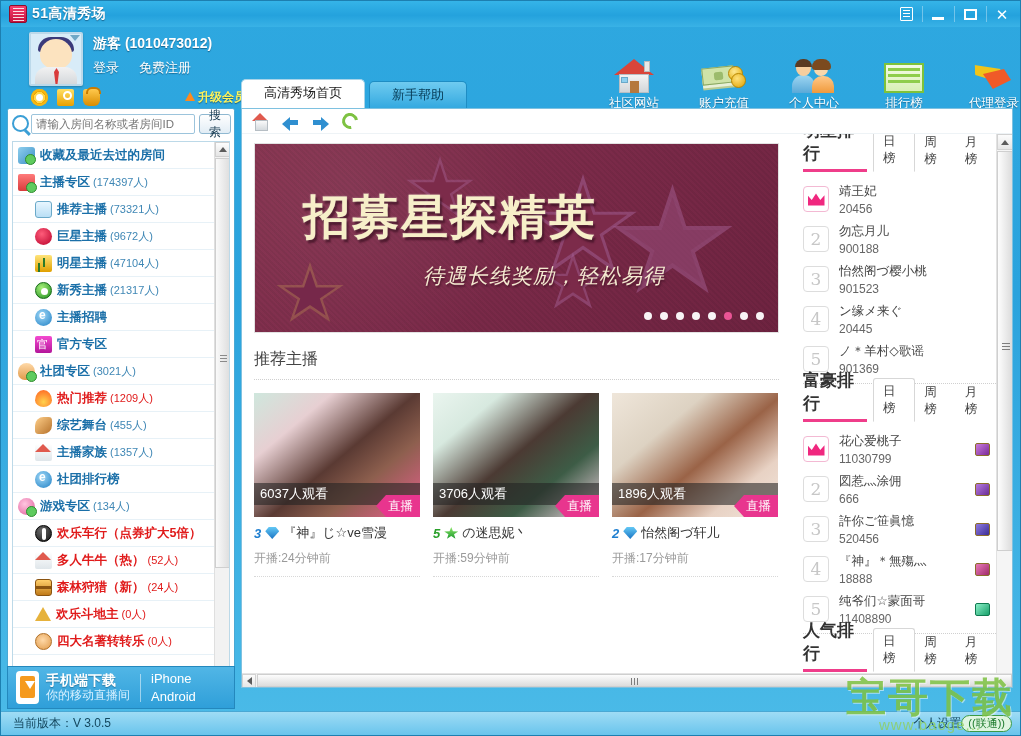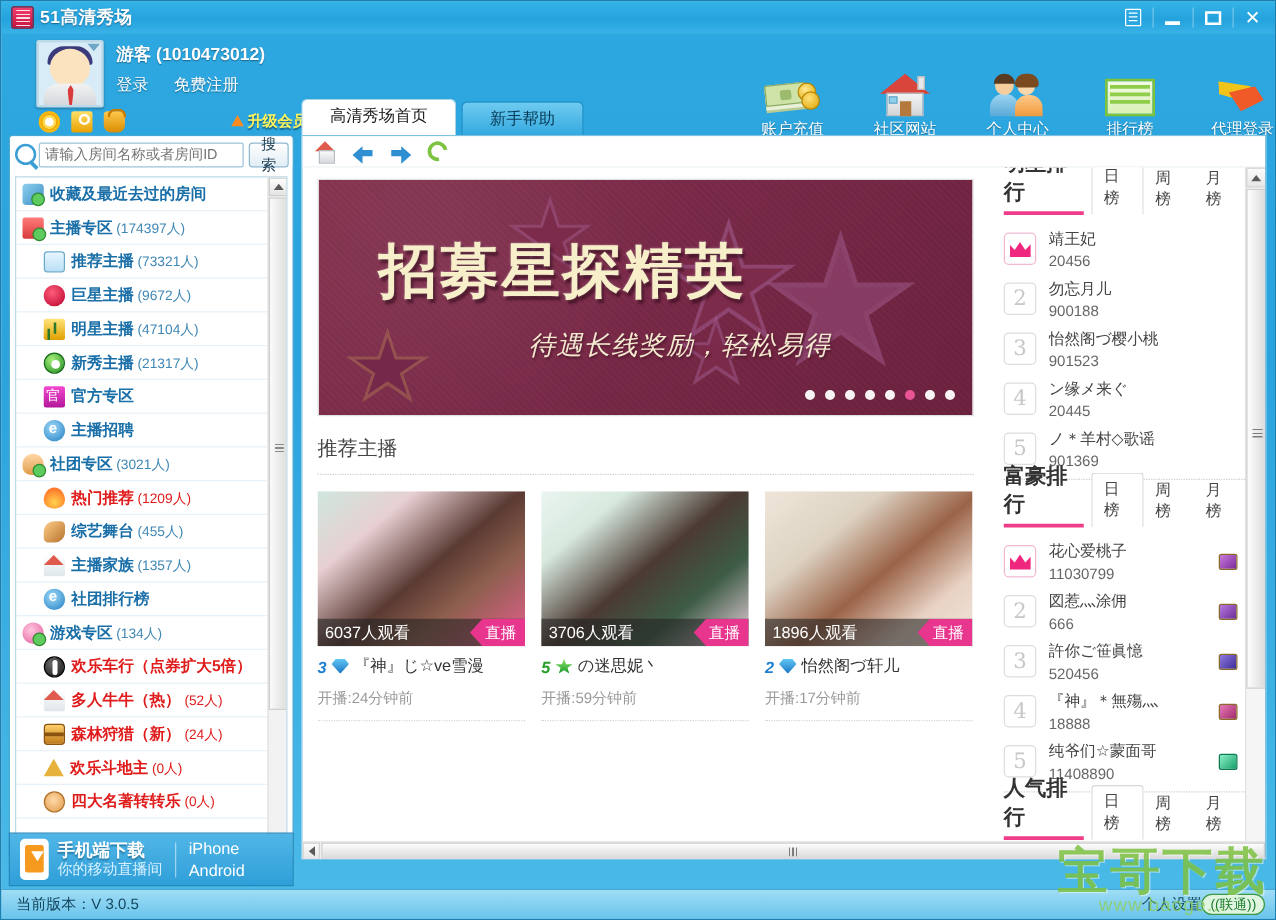--- a/index.html
+++ b/index.html
@@ -302,21 +302,21 @@
   .cards { display:flex; gap:13px; margin-top:13px; }
   .card { width:166px; }
   .thumb { width:166px; height:124px; position:relative; overflow:hidden; }
   .thumb .ph { position:absolute; inset:0; }
   .ph-a{background:linear-gradient(140deg,#cfe7dd 0%,#e7cfd2 25%,#5a3a33 52%,#8d5f4e 70%,#e8608f 100%);}
   .ph-b{background:linear-gradient(140deg,#eaf5ef 0%,#d7e9df 22%,#4b3a33 50%,#3d5c46 72%,#f3d6e4 100%);}
   .ph-c{background:linear-gradient(140deg,#efe6da 0%,#ddd2c2 30%,#9a6347 55%,#e8d2c4 78%,#f2e6dc 100%);}
   .ph-d{background:linear-gradient(140deg,#f0e8f0 0%,#8d5f8d 20%,#2b2320 45%,#ef6d8a 75%,#f6dde2 100%);}
   .ph-e{background:linear-gradient(140deg,#f7eef2 0%,#e8d6e4 25%,#3a2c33 55%,#a0729a 80%,#f5e6ee 100%);}
   .ph-f{background:linear-gradient(140deg,#eef6fb 0%,#dceaf4 35%,#6c4a4a 62%,#e9c9c6 85%,#f6eef2 100%);}
-  .viewbar { position:absolute; left:0; right:0; bottom:0; height:22px;
+  .viewbar { position:absolute; left:0; right:0; bottom:12px; height:22px;
     background:rgba(35,35,35,.58); color:#fff; font-size:13px;
     display:flex; align-items:center; padding-left:6px; }
   .livebadge { position:absolute; right:0; bottom:0; height:22px; padding:0 7px 0 12px;
     background:#e8358e; color:#fff; font-size:12.5px; display:flex; align-items:center;
     clip-path: polygon(10px 0, 100% 0, 100% 100%, 10px 100%, 0 50%); }
   .cardname { display:flex; align-items:center; gap:4px; margin-top:7px; font-size:13px; color:#333; }
   .lvl { font-size:13px; font-weight:bold; font-style:italic; }
   .lvl.blue{color:#1f7fd0;} .lvl.green{color:#2aa02a;}
   .gem { width:14px; height:12px; position:relative; }
   .gem-b{background:linear-gradient(180deg,#63c8f5,#1a74c4);
@@ -435,39 +435,39 @@
       <span class="uic uic-bag"></span>
     </div>
     <div class="upgrade">
       <span class="up-arrow"></span>
       <span>升级会员</span>
     </div>
 
     <div class="topnav">
       <div class="topnav-item">
         <div class="tn-ico">
-          <div class="ico-money">
-              <span class="bill"></span>
-              <span class="coin2"></span>
-              <span class="coin"></span>
-            </div>
-        </div>
-        <div class="tn-label">账户充值</div>
-      </div>
-      <div class="topnav-item">
-        <div class="tn-ico">
           <div class="ico-house">
               <span class="roof"></span>
               <span class="chim"></span>
               <span class="wall"></span>
               <span class="win"></span>
               <span class="door"></span>
             </div>
         </div>
         <div class="tn-label">社区网站</div>
+      </div>
+      <div class="topnav-item">
+        <div class="tn-ico">
+          <div class="ico-money">
+              <span class="bill"></span>
+              <span class="coin2"></span>
+              <span class="coin"></span>
+            </div>
+        </div>
+        <div class="tn-label">账户充值</div>
       </div>
       <div class="topnav-item">
         <div class="tn-ico">
           <div class="ico-people">
               <span class="b1"></span>
               <span class="h1"></span>
               <span class="hair1"></span>
               <span class="b2"></span>
               <span class="h2"></span>
               <span class="hair2"></span>
@@ -535,26 +535,26 @@
             <span class="tico i-note"></span>
             <span class="tlabel">明星主播</span>
             <span class="tcount">(47104人)</span>
           </div>
           <div class="trow child">
             <span class="tico i-green"></span>
             <span class="tlabel">新秀主播</span>
             <span class="tcount">(21317人)</span>
           </div>
           <div class="trow child">
+            <span class="tico i-e"></span>
+            <span class="tlabel">主播招聘</span>
+          </div>
+          <div class="trow child">
             <span class="tico i-gov"></span>
             <span class="tlabel">官方专区</span>
-          </div>
-          <div class="trow child">
-            <span class="tico i-e"></span>
-            <span class="tlabel">主播招聘</span>
           </div>
           <div class="trow">
             <span class="tico i-group"></span>
             <span class="tlabel">社团专区</span>
             <span class="tcount">(3021人)</span>
           </div>
           <div class="trow child red">
             <span class="tico i-fire"></span>
             <span class="tlabel">热门推荐</span>
             <span class="tcount">(1209人)</span>

